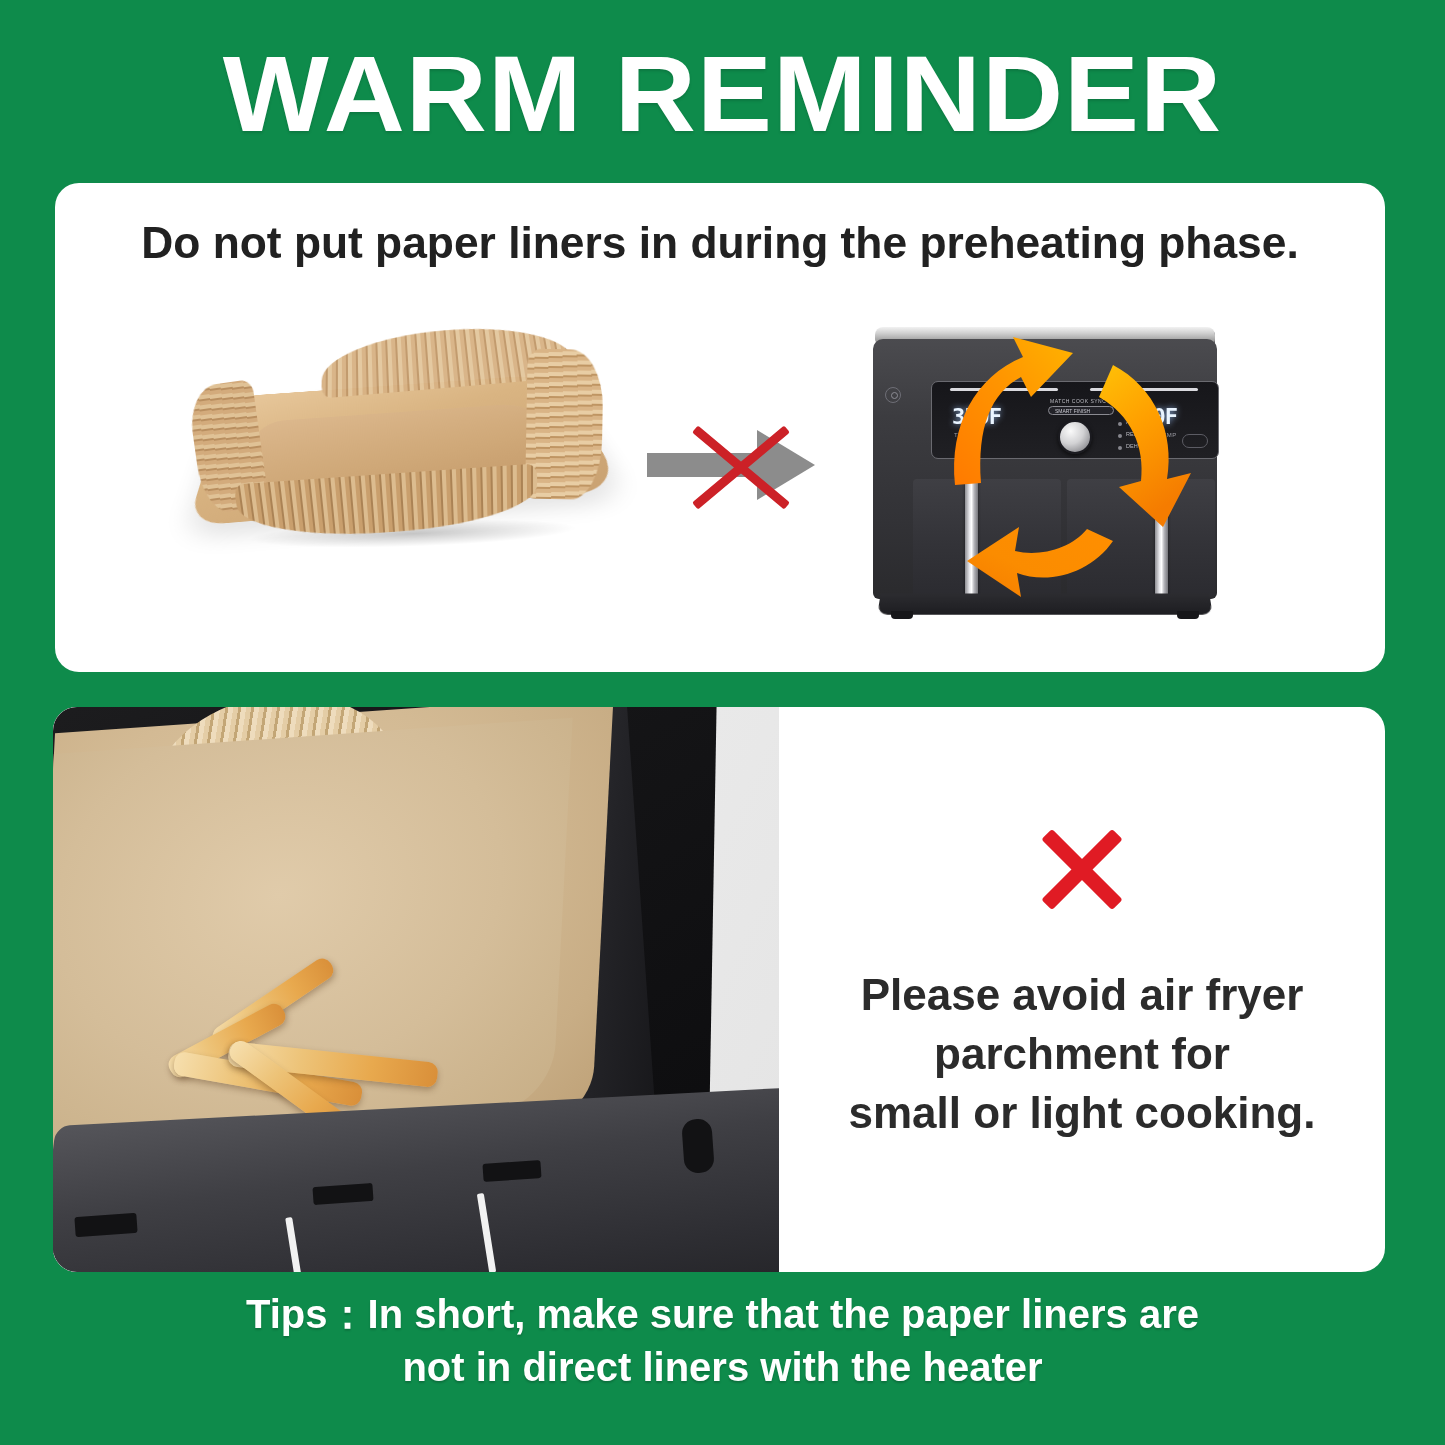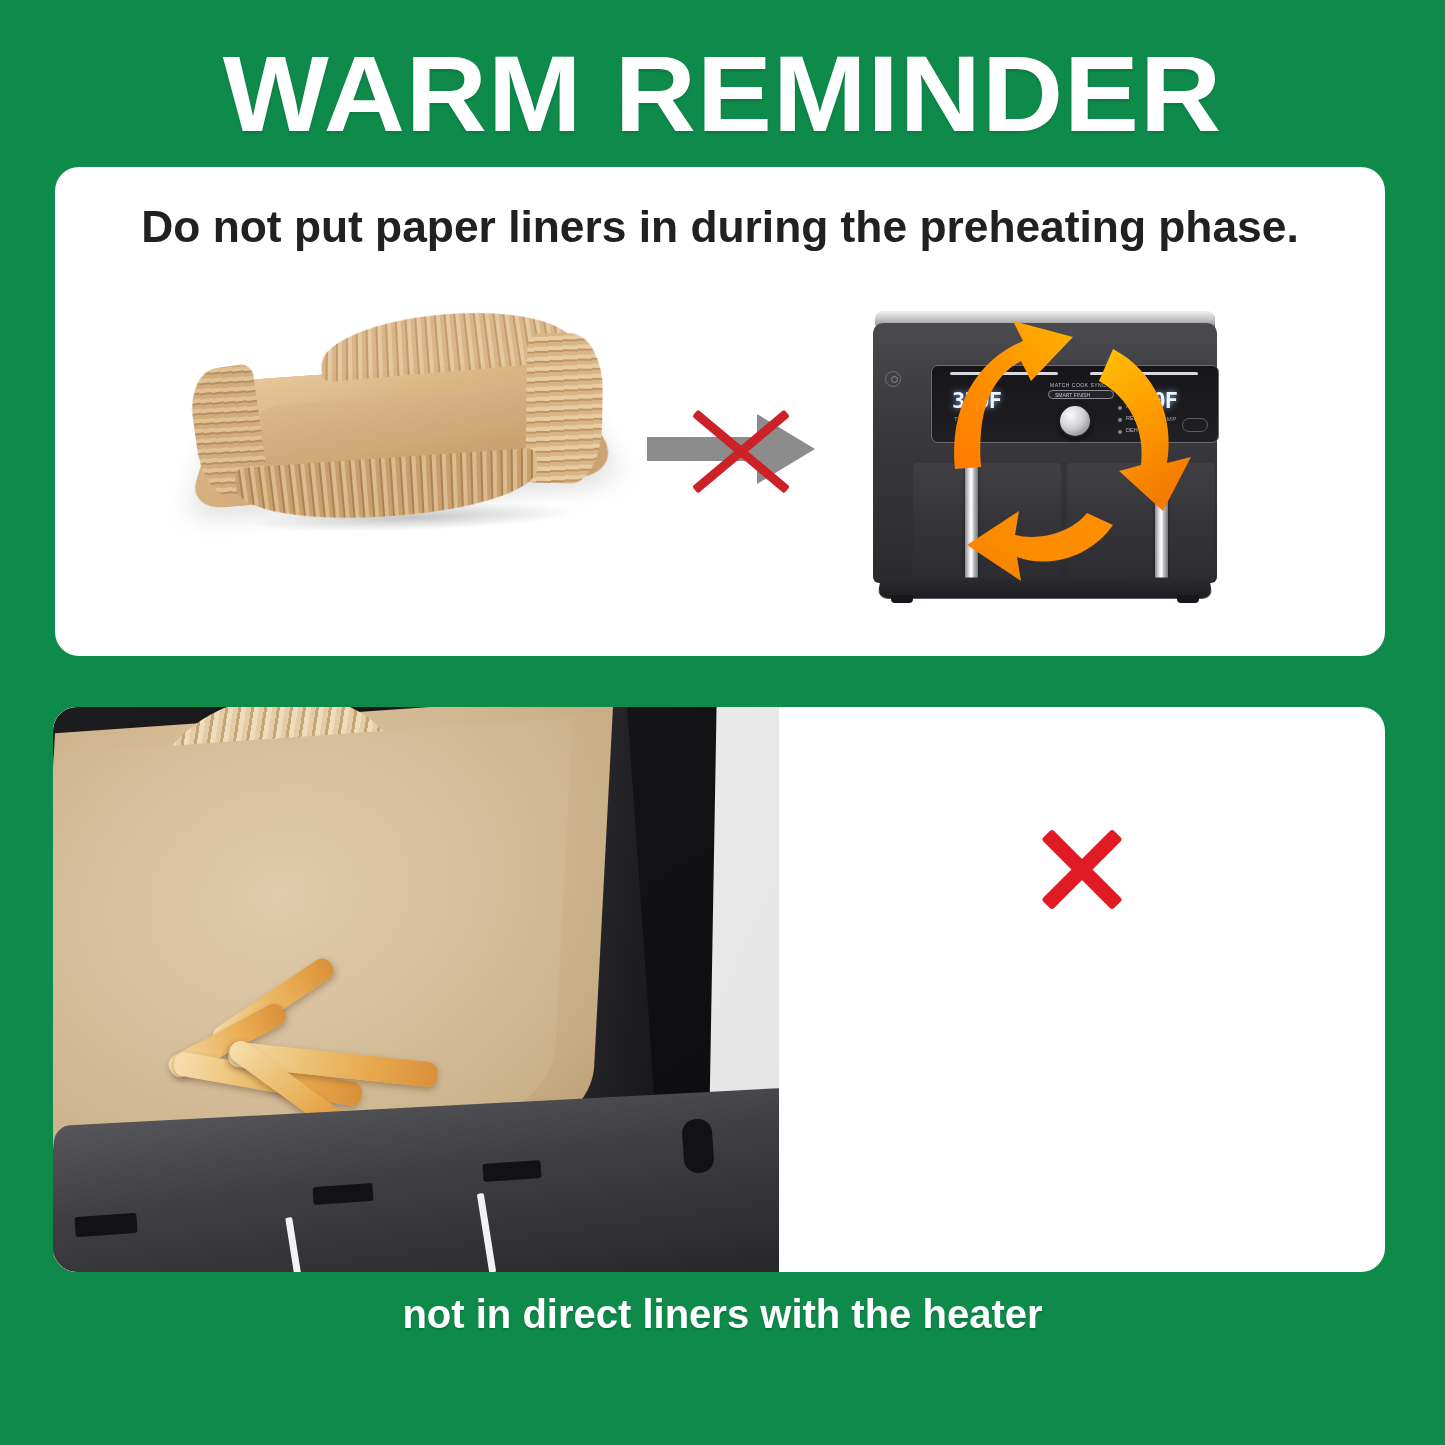--- a/index.html
+++ b/index.html
@@ -28,21 +28,21 @@
     font-family:"Liberation Sans", sans-serif;
   }
 
   
   .card{
     position:absolute;
     background:#ffffff;
     border-radius:24px;
     overflow:hidden;
   }
-  #card-top{ left:55px; top:167px; width:1330px; height:489px; }
+  #card-top{ left:55px; top:183px; width:1330px; height:489px; }
   #card-bottom{ left:53px; top:707px; width:1332px; height:565px; }
 
   
   .card1-heading{
     position:absolute; left:0; top:34px; width:100%;
     text-align:center;
     color:#212121;
     font-size:45px;
     font-weight:bold;
     transform:scaleX(.985);
@@ -492,18 +492,24 @@
     <div class="slot" style="left:630px;top:412px;width:30px;height:54px;border-radius:14px;transform:rotate(-4deg);"></div>
     <div class="white-bar" style="left:238px;top:510px;height:75px;transform:rotate(-9deg);"></div>
     <div class="white-bar" style="left:430px;top:486px;height:80px;transform:rotate(-9deg);"></div>
   </div>
 
   <div class="c2-text">
     <div class="big-x">
       <i class="a"></i>
       <i class="b"></i>
     </div>
+    <div class="c2-lines">
+      <div>Please avoid air fryer</div>
+      <div>parchment for</div>
+      <div>small or light cooking.</div>
+    </div>
   </div>
 </div>
 
 <div class="tips">
+  <div>Tips：In short, make sure that the paper liners are</div>
   <div>not in direct liners with the heater</div>
 </div>
 
 </body></html>

